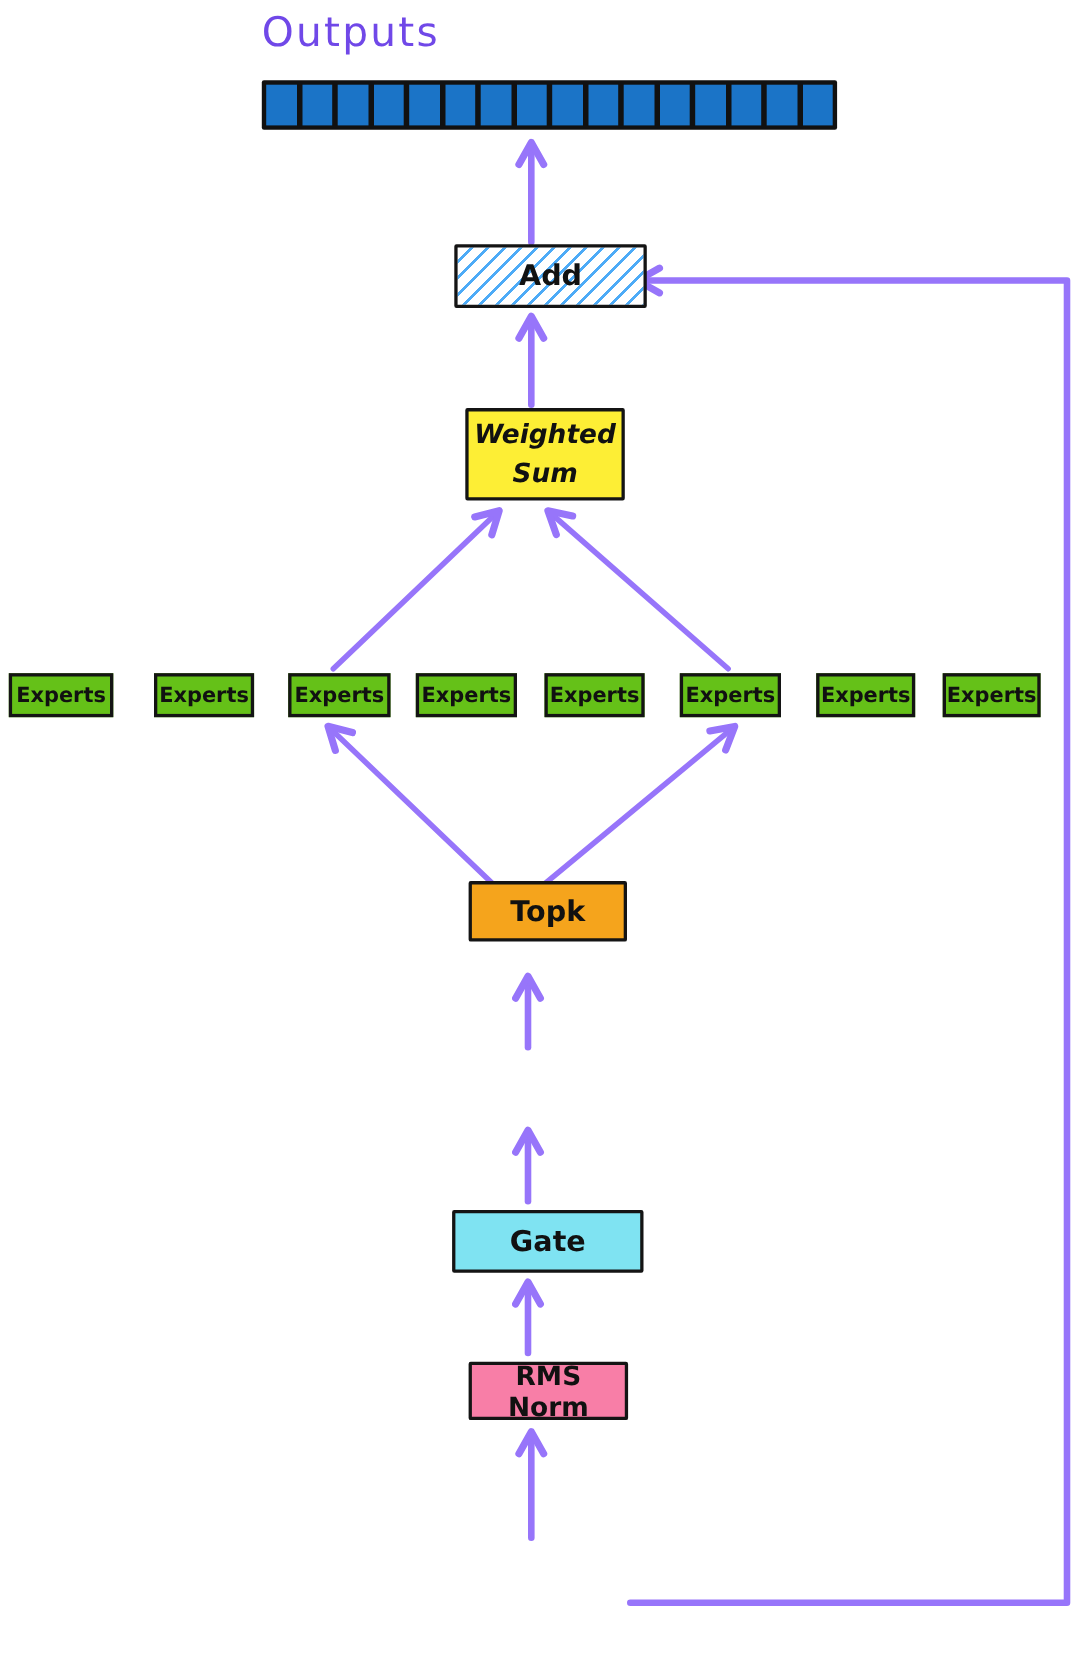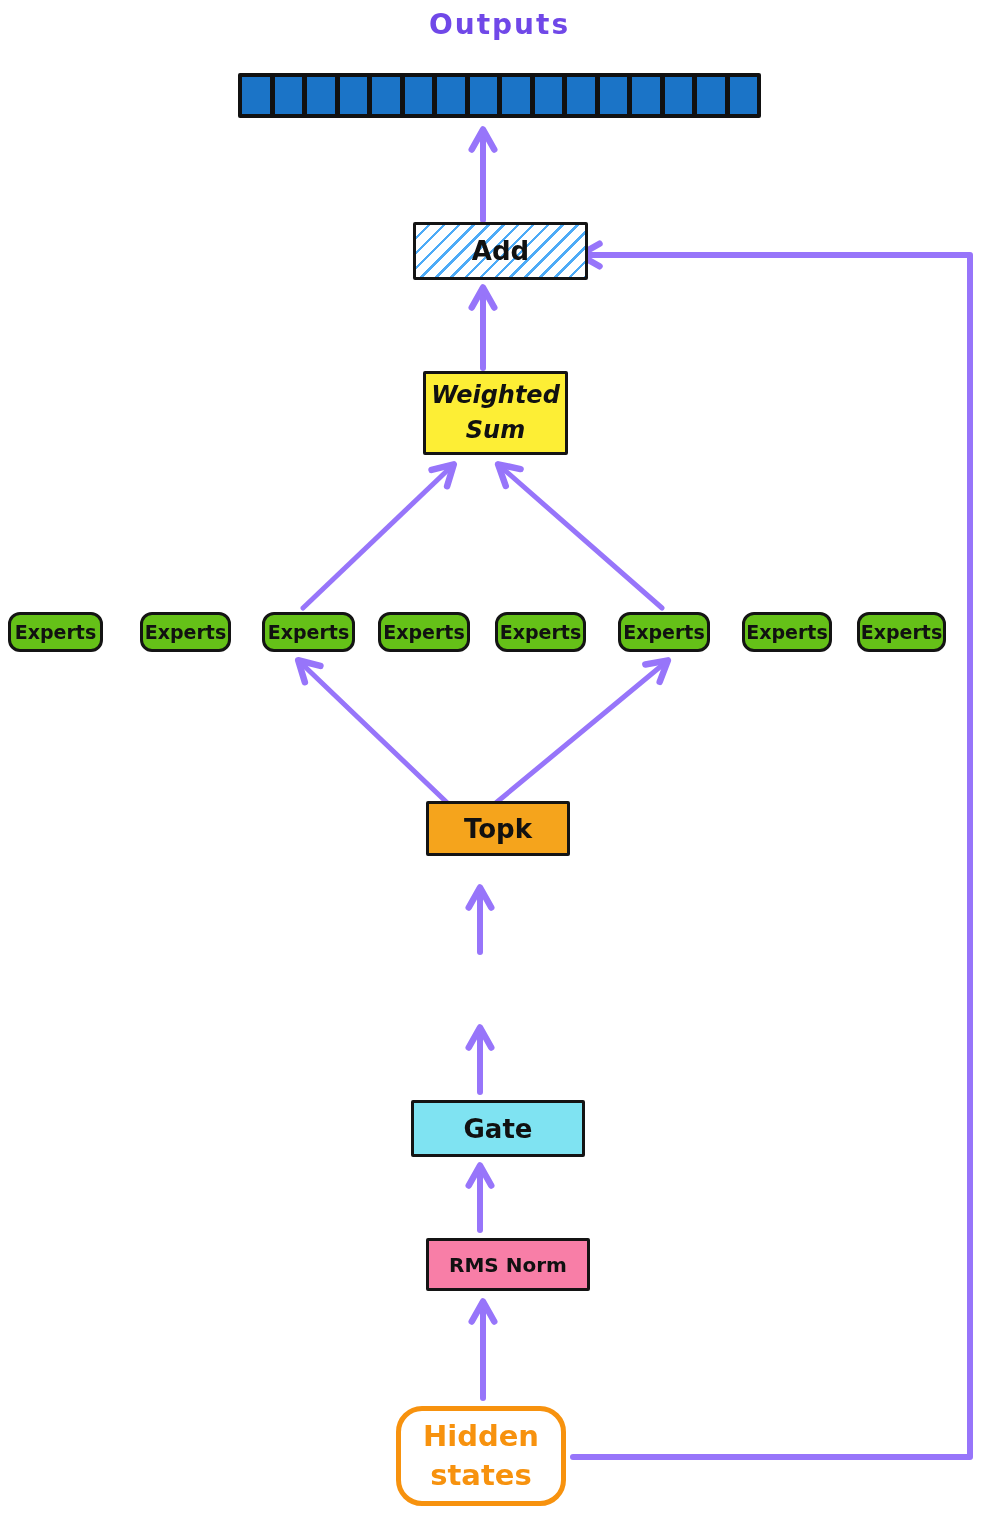--- a/index.html
+++ b/index.html
@@ -9,22 +9,22 @@
     background:#fff;
     font-family:"DejaVu Sans", sans-serif;
     overflow:hidden;
   }
   #arrows{position:absolute;left:0;top:0;width:986px;height:1516px;pointer-events:none;}
   .arrow{stroke:var(--arrow-purple);fill:none;stroke-linecap:round;stroke-linejoin:round;}
   .arrowhead{stroke:var(--arrow-purple);fill:none;stroke-linecap:round;stroke-linejoin:round;}
 
   .diagram-title{
     position:absolute;left:238px;top:8px;width:523px;
-    text-align:center;
-    font-size:28px;font-weight:700;letter-spacing:2px;
+    text-align:left;
+    font-size:37px;font-weight:400;letter-spacing:2px;
     color:var(--title-purple);
   }
 
   .token-strip{
     position:absolute;left:238px;top:73px;width:523px;height:45px;
     background:#111;border-radius:2px;
     display:flex;gap:5px;padding:4px;box-sizing:border-box;
   }
   .token{flex:1;background:var(--token-blue);}
 
@@ -39,33 +39,33 @@
     background:
       repeating-linear-gradient(135deg,
         rgba(255,255,255,0) 0px, rgba(255,255,255,0) 8px,
         var(--hatch-blue) 8px, var(--hatch-blue) 10.5px);
     background-color:#fff;
   }
   .node-wsum{left:400px;top:371px;width:145px;height:84px;font-size:24px;line-height:1.45;background:var(--weighted-sum-yellow);padding:0 8px;font-style:italic;}
   .node-topk{left:403px;top:801px;width:144px;height:55px;font-size:26px;background:var(--topk-orange);}
   .node-softmax{left:388px;top:958px;width:175px;height:59px;font-size:26px;background:var(--expert-green);}
   .node-gate{left:388px;top:1100px;width:174px;height:57px;font-size:26px;background:var(--gate-cyan);}
-  .node-rms{left:403px;top:1238px;width:164px;height:53px;font-size:20px;background:var(--rms-pink);}
+  .node-rms{left:403px;top:1238px;width:145px;height:53px;font-size:24px;background:var(--rms-pink);}
 
   .node-hidden{
     position:absolute;left:396px;top:1406px;width:170px;height:100px;box-sizing:border-box;
     border:5px solid var(--hidden-orange);border-radius:26px;background:#fff;
     display:flex;align-items:center;justify-content:center;text-align:center;
     color:var(--hidden-orange);font-size:29px;font-weight:700;line-height:1.35;
     padding:0 14px;
   }
 
   .expert-box{
     position:absolute;top:612px;height:40px;box-sizing:border-box;
-    border:3px solid #141414;border-radius:12px;
+    border:3px solid #141414;border-radius:0;
     background:var(--expert-green);
     display:flex;align-items:center;justify-content:center;
     font-size:19px;font-weight:700;color:#111;
   }
   .expert-box:nth-child(1){left:8px;width:95px;}
   .expert-box:nth-child(2){left:140px;width:91px;}
   .expert-box:nth-child(3){left:262px;width:93px;}
   .expert-box:nth-child(4){left:378px;width:92px;}
   .expert-box:nth-child(5){left:495px;width:91px;}
   .expert-box:nth-child(6){left:618px;width:92px;}
@@ -132,15 +132,14 @@
       <div class="expert-box">Experts</div>
     </div>
 
   <div class="node node-topk">Topk</div>
 
 
   <div class="node node-gate">Gate</div>
 
   <div class="node node-rms">RMS Norm</div>
 
-  <div class="node-hidden">Hidden states</div>
 
 </div>
 
 </body></html>

